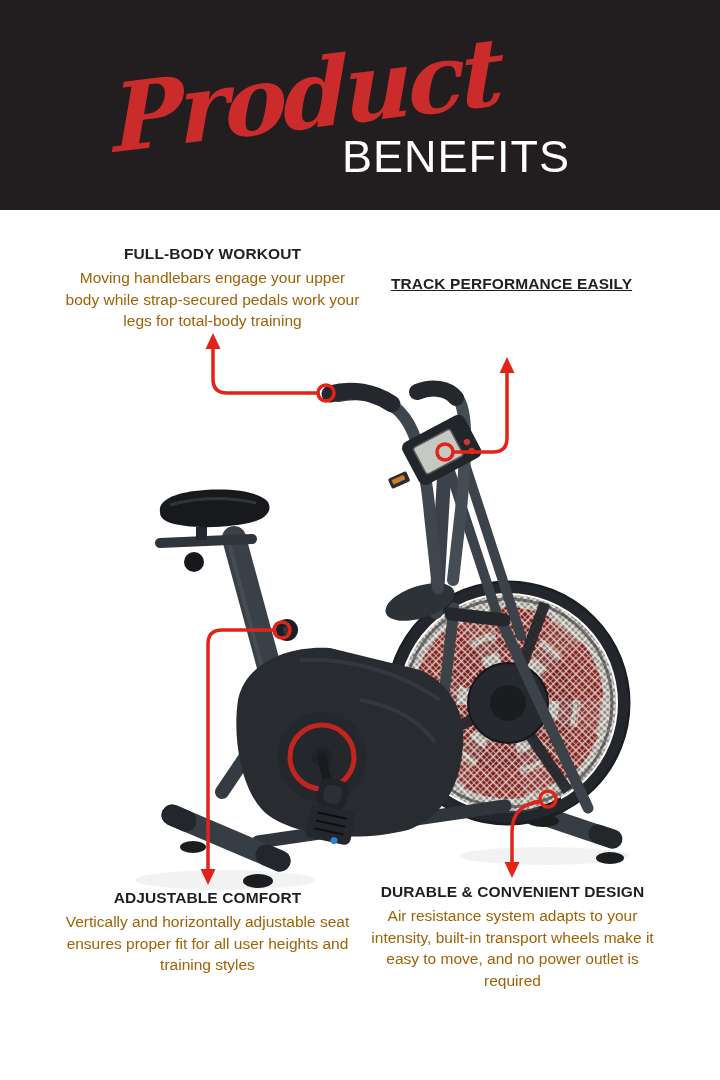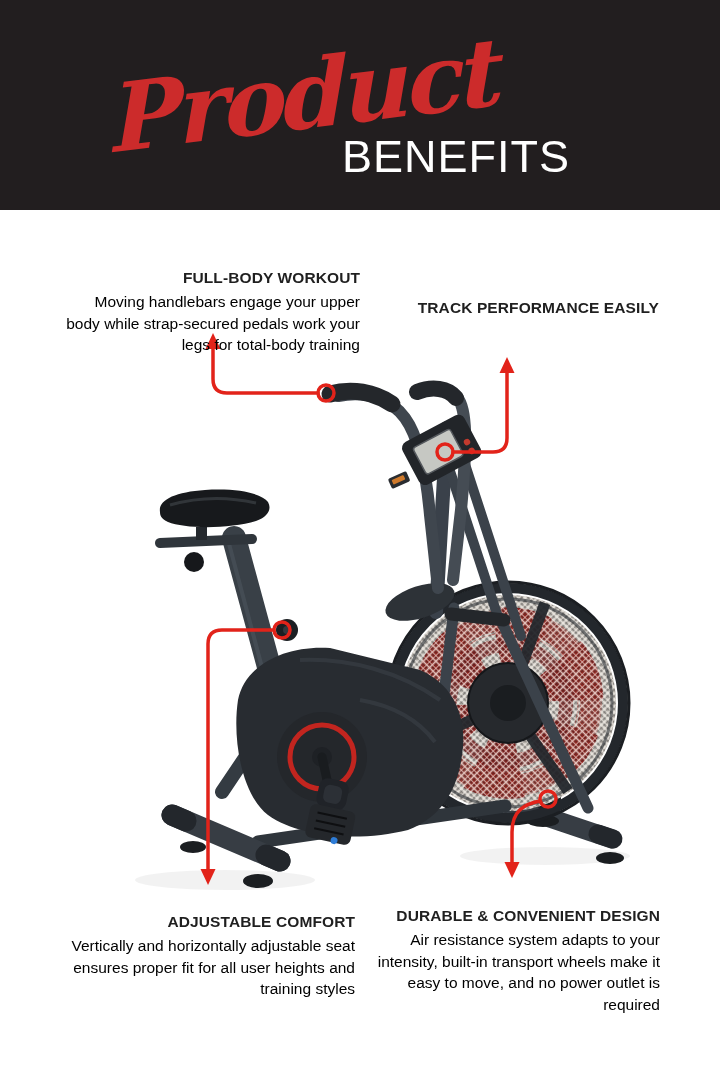--- a/index.html
+++ b/index.html
@@ -22,30 +22,30 @@
     font-size:94px;line-height:1;color:var(--script-red);
     transform:rotate(-7deg) skewX(-6deg);transform-origin:center;
     letter-spacing:-4px;white-space:nowrap;
   }
   .title-word{
     position:absolute;left:342px;top:134px;
     font-weight:normal;font-size:45px;line-height:1;color:#ffffff;letter-spacing:1px;
     white-space:nowrap;
   }
   .callout{
-    position:absolute;width:295px;text-align:right;margin-top:24px;
+    position:absolute;width:295px;text-align:center;
   }
   .callout .c-title{
     font-weight:bold;font-size:15.5px;line-height:20px;margin:0 0 3px 0;letter-spacing:0.1px;
   }
   .callout .c-body{
-    font-size:15.5px;line-height:21.5px;margin:0;color:#000000;
+    font-size:15.5px;line-height:21.5px;margin:0;color:#a16207;
   }
   #c1{left:65px; top:244px;}
-  #c2{left:364px;top:274px;}
+  #c2{left:364px;top:274px;text-decoration:underline;}
   #c3{left:60px; top:888px;}
   #c4{left:365px;top:882px;}
   svg.scene{position:absolute;left:0;top:0;pointer-events:none;}
   .ann-line{stroke:var(--accent-red);stroke-width:3.5;fill:none;stroke-linecap:round;}
   .ann-ring{stroke:var(--accent-red);stroke-width:3.5;fill:none;}
   .ann-arrow{fill:var(--accent-red);stroke:none;}
 </style>
 </head>
 <body>
 

